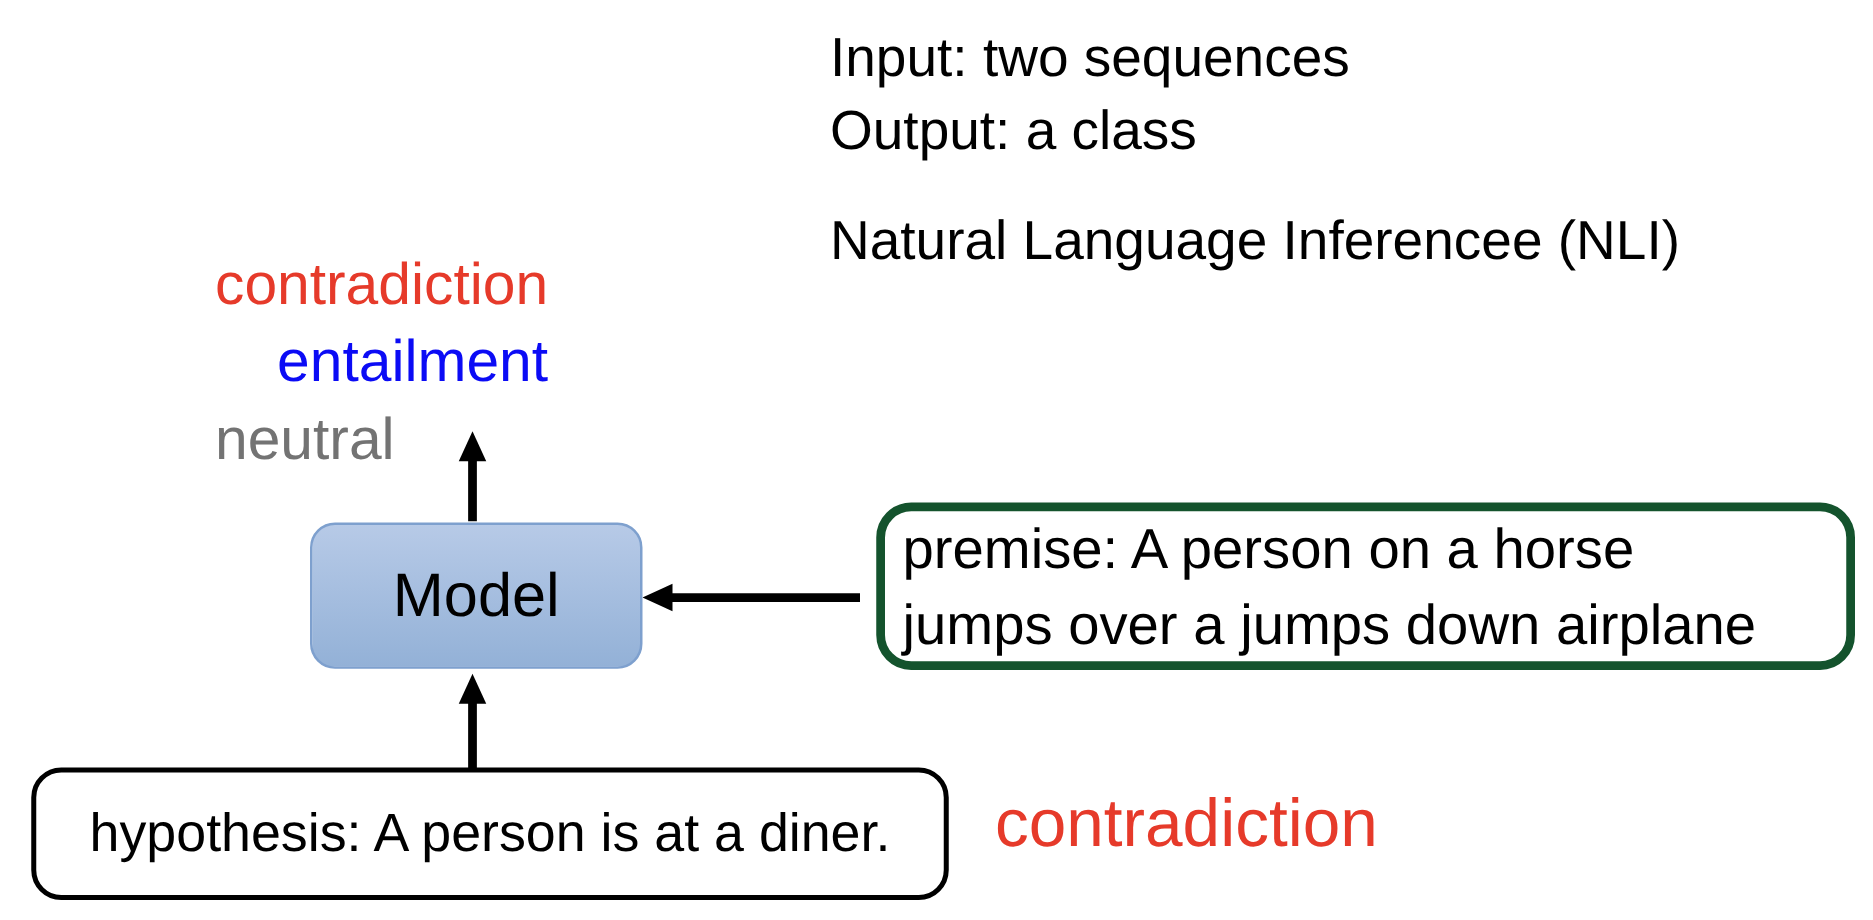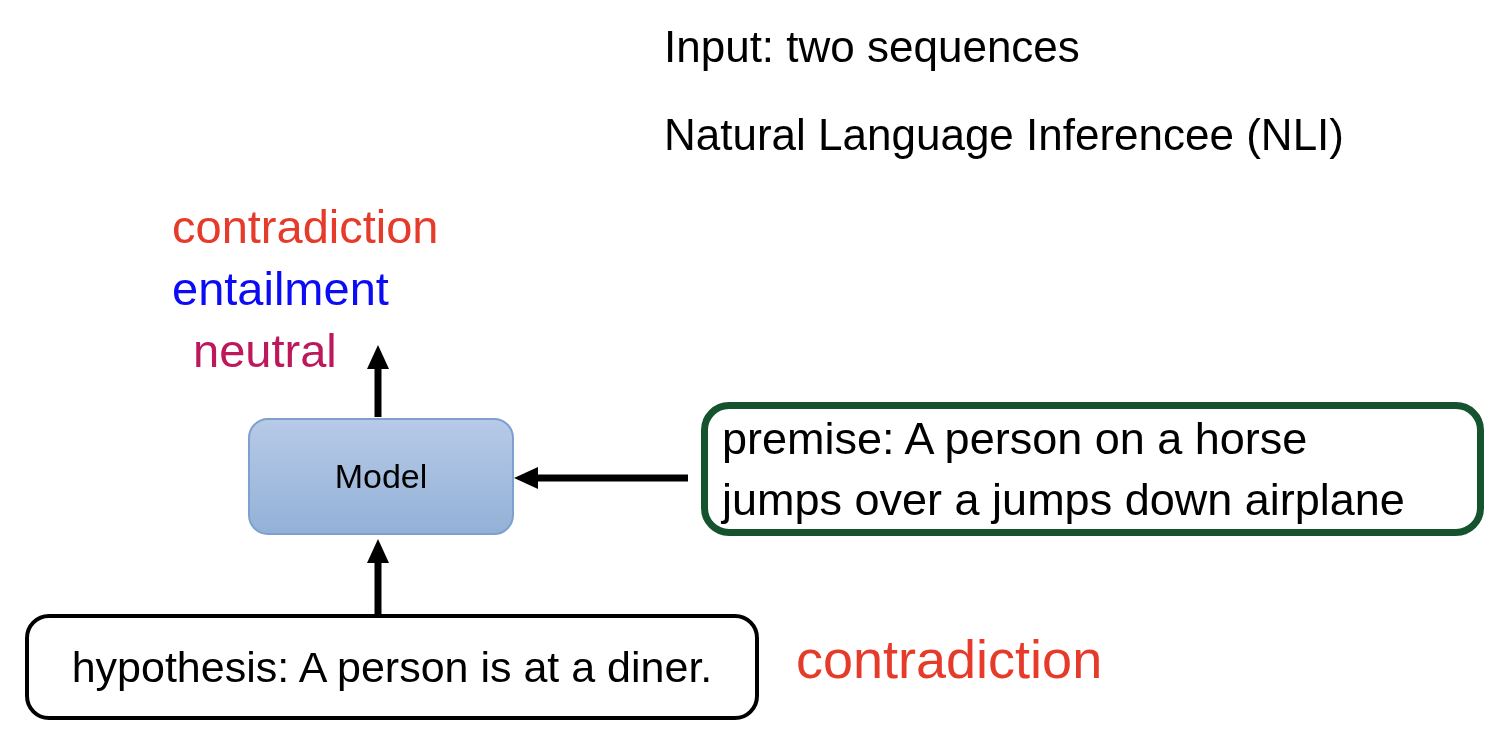--- a/index.html
+++ b/index.html
@@ -45,21 +45,21 @@
     top: 418px;
     width: 266px;
     height: 117px;
     box-sizing: border-box;
     border: 2px solid #7ea0ce;
     border-radius: 20px;
     background: linear-gradient(#b7cae7, #93b1d7);
     display: flex;
     align-items: center;
     justify-content: center;
-    font-size: 34px;
+    font-size: 49px;
   }
   
   .premise-box {
     position: absolute;
     left: 701px;
     top: 402px;
     width: 783px;
     height: 134px;
     box-sizing: border-box;
     border: 7px solid #14532d;
@@ -116,29 +116,30 @@
     fill: #000000;
   }
 </style>
 </head>
 <body>
 
 <div class="canvas">
 
   <div class="info-block">
     <div>Input: two sequences</div>
+    <div>Output: a class</div>
     <div class="info-example">
       <div>Natural Language Inferencee (NLI)</div>
     </div>
   </div>
 
   <div class="class-labels">
     <div style="color: rgb(230, 58, 42);">contradiction</div>
-    <div style="color: rgb(11, 11, 245);">entailment</div>
-    <div style="color: #be185d; margin-left: 21px;">neutral</div>
+    <div style="color: rgb(11, 11, 245); text-align: right;">entailment</div>
+    <div style="color: #737373;">neutral</div>
   </div>
 
   <svg class="arrow-overlay" viewBox="0 0 1498 736" xmlns="http://www.w3.org/2000/svg">
     <g>
       <line x1="378" y1="417" x2="378" y2="364"></line>
       <polygon points="378,345 367,369 389,369"></polygon>
     </g>
     <g>
       <line x1="688" y1="478" x2="534" y2="478"></line>
       <polygon points="514,478 538,467 538,489"></polygon>

